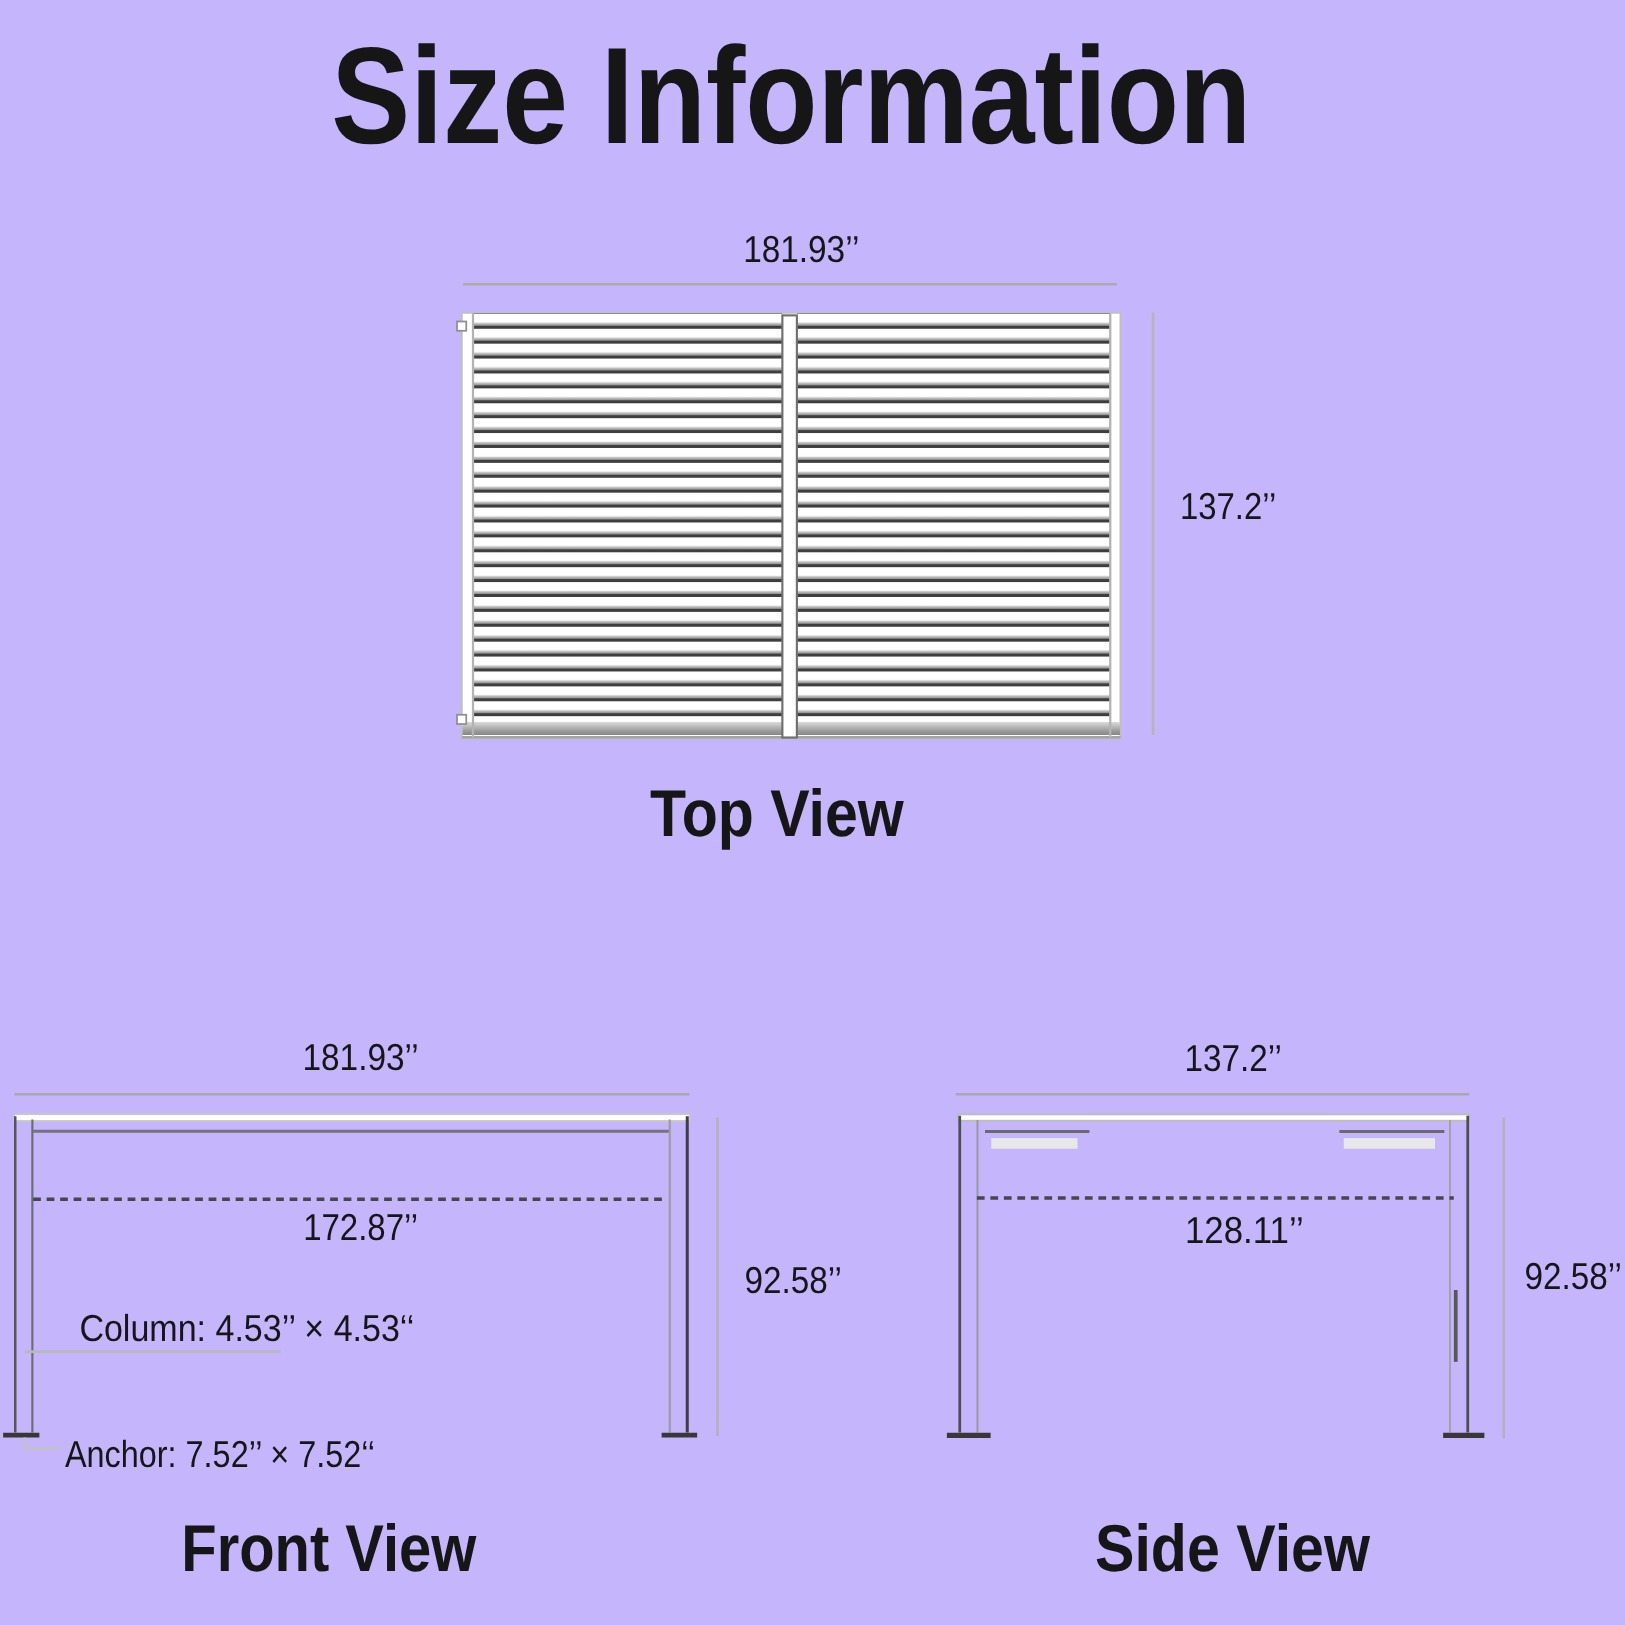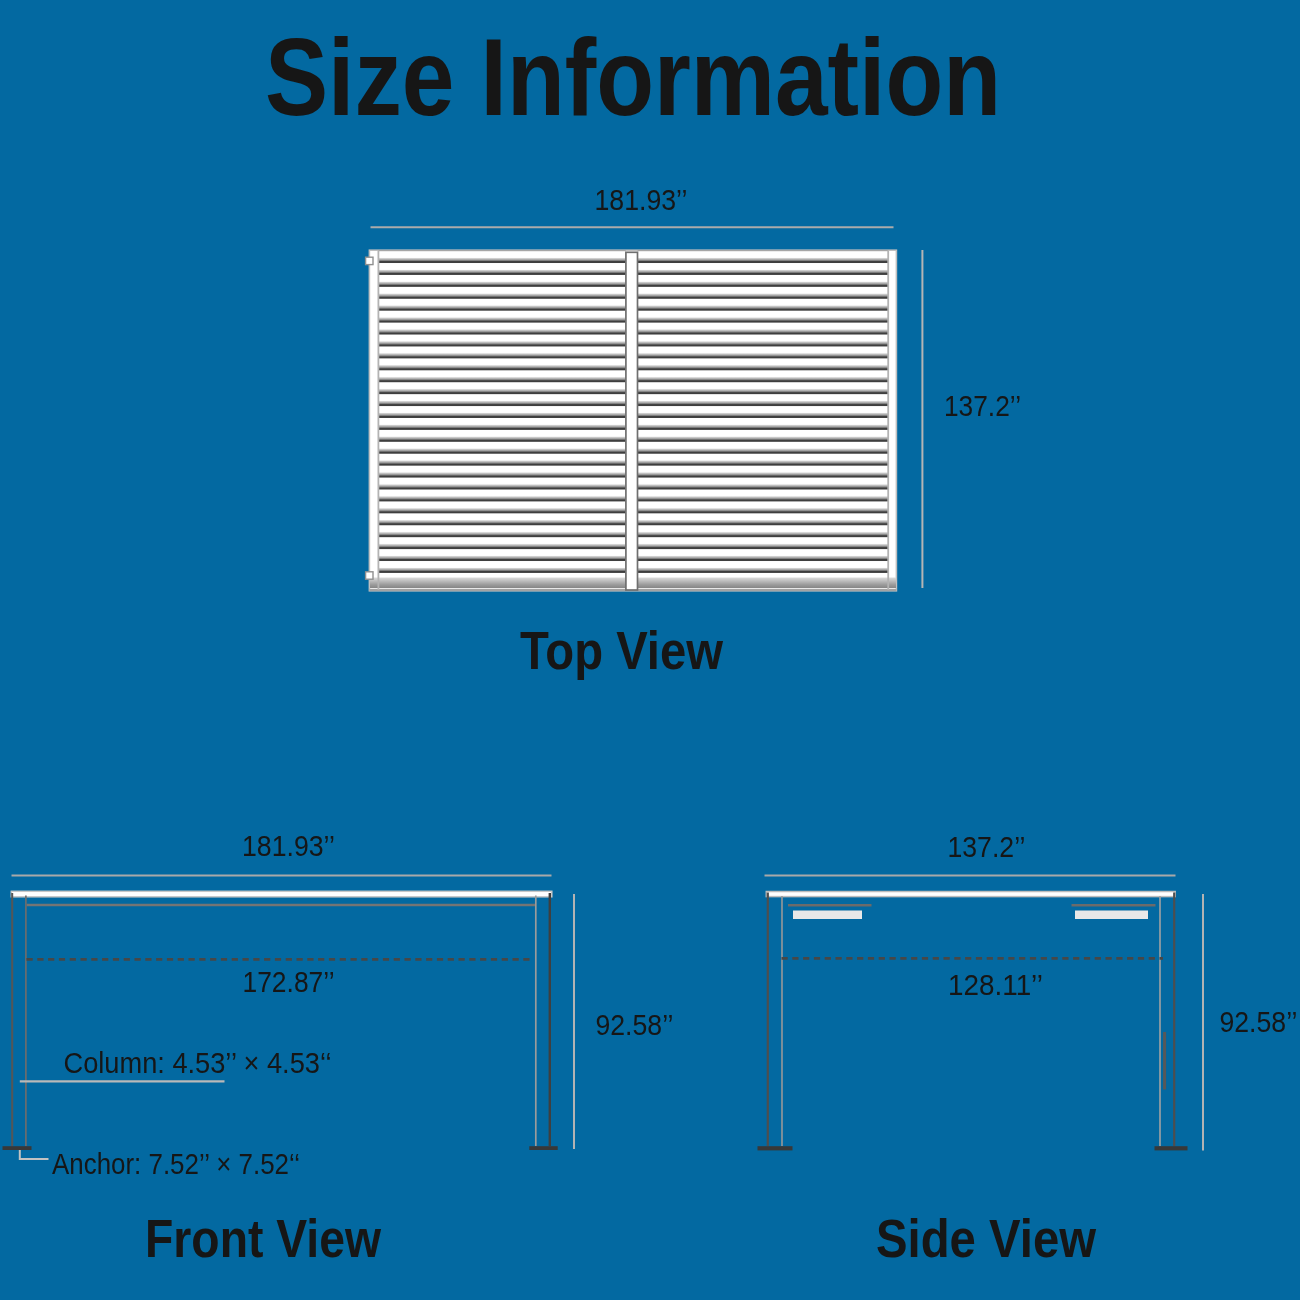--- a/index.html
+++ b/index.html
@@ -1,16 +1,16 @@
 <!DOCTYPE html>
 <html><head>
 <meta charset="utf-8">
 <style>
 html,body{margin:0;padding:0;background:#ffffff;}
-#page{position:relative;width:1300px;height:1300px;background:#0369a1;overflow:hidden;}
+#page{position:relative;width:1300px;height:1300px;background:#c4b5fd;overflow:hidden;}
 text{font-family:"Liberation Sans",sans-serif;fill:#161616;}
 .ttl{font-weight:bold;}
 </style>
 </head>
 <body>
 <div id="page">
 <svg width="1300" height="1300" viewBox="0 0 1300 1300">
 <defs>
 <linearGradient id="lg" x1="0" y1="0" x2="0" y2="1">
 <stop offset="0" stop-color="#dedede"></stop>

